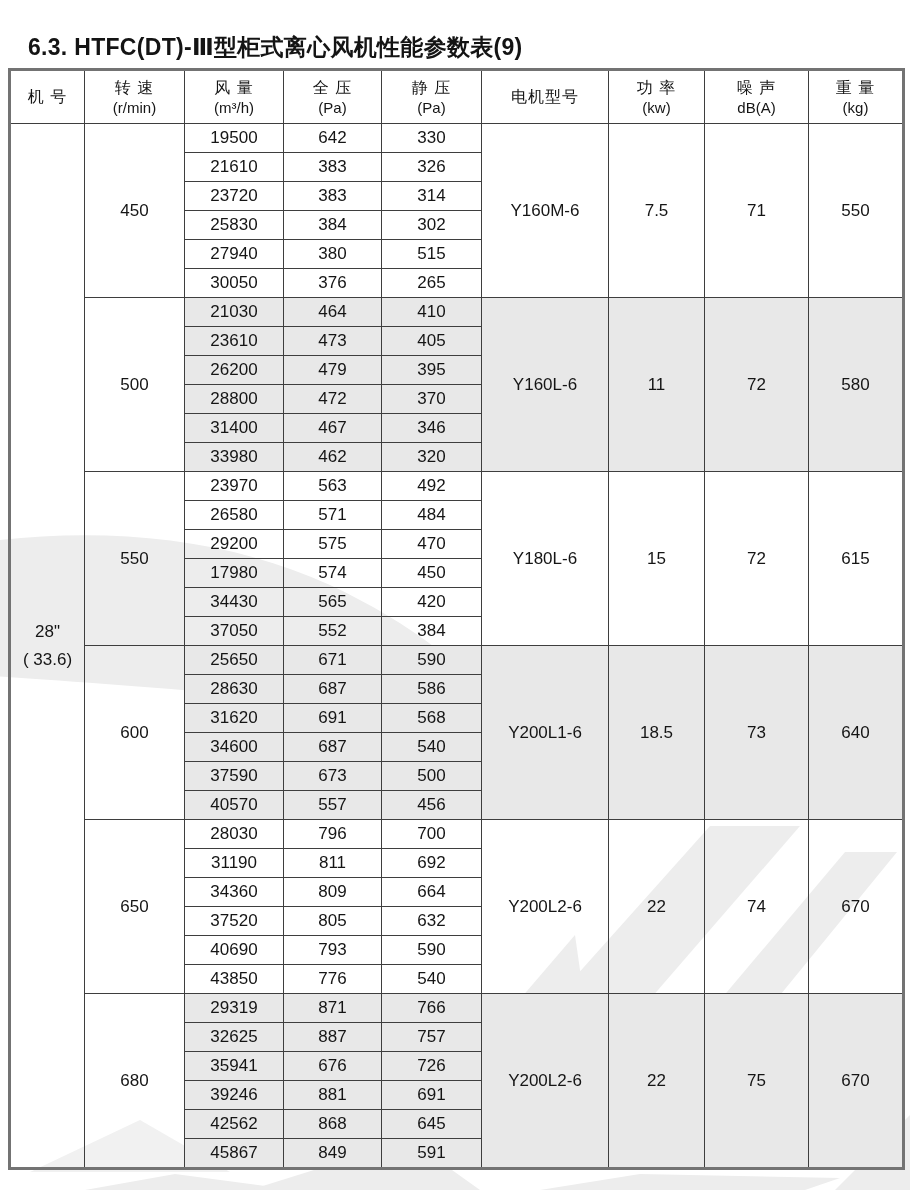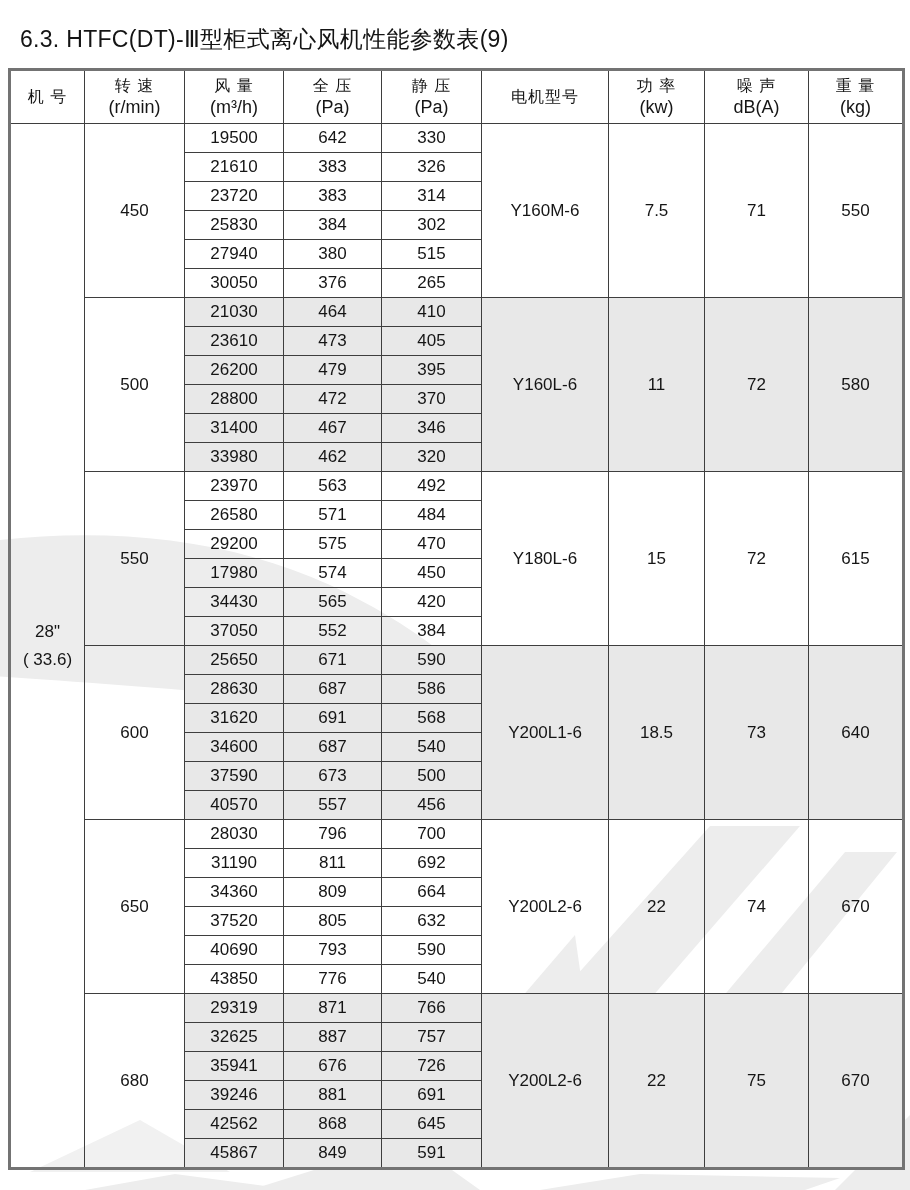--- a/index.html
+++ b/index.html
@@ -1,29 +1,29 @@
 <!DOCTYPE html>
 <html><head>
 <meta charset="utf-8">
 <style>
   html,body{margin:0;padding:0;}
   body{width:910px;height:1190px;background:#ffffff;
        font-family:"Liberation Sans","DejaVu Sans",sans-serif;}
   #page{position:relative;width:910px;height:1190px;overflow:hidden;background:#ffffff;}
   #watermark{position:absolute;left:0;top:0;z-index:0;}
-  .title{position:absolute;left:20px;top:24px;z-index:2;margin:0;
-         font-size:23px;font-weight:400;color:#141414;letter-spacing:.3px;white-space:nowrap;}
+  .title{position:absolute;left:20px;top:24px;z-index:2;margin:8px;
+         font-size:23px;font-weight:700;color:#141414;letter-spacing:.3px;white-space:nowrap;}
   table.perf{position:absolute;left:8px;top:68px;z-index:1;
              border-collapse:collapse;table-layout:fixed;width:894px;
              border:3px solid #737373;background:transparent;}
   .perf th,.perf td{border:1px solid #3e3e3e;text-align:center;vertical-align:middle;
                     padding:0;color:#151515;overflow:hidden;}
   .perf thead th{height:52px;font-weight:normal;font-size:16px;background:transparent;}
   .perf thead .hl{letter-spacing:1px;line-height:1.3;}
-  .perf thead .hu{font-size:18px;line-height:1.15;}
+  .perf thead .hu{font-size:15px;line-height:1.15;}
   .perf tbody td{height:28px;font-size:17px;background:transparent;}
   .perf td.shaded{background:#e8e8e8;}
   .perf td.machine{font-size:17px;line-height:1.6;}
 </style>
 </head>
 <body>
 
 <div id="page">
 
   <svg id="watermark" width="910" height="1190" viewBox="0 0 910 1190" aria-hidden="true">

